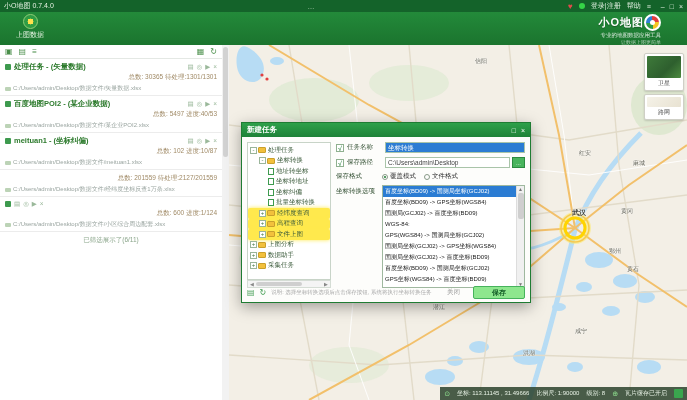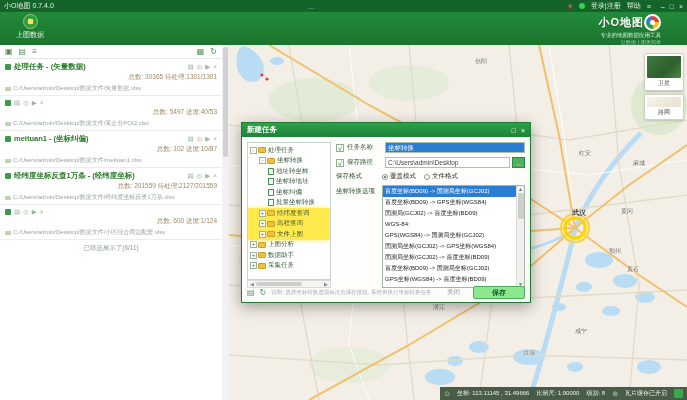--- a/index.html
+++ b/index.html
@@ -172,20 +172,21 @@
           </div>
           <div class="task-stats">总数: 30365  待处理:1301/1301</div>
           <div class="task-path">
             <span class="path-folder"></span>
             <span>C:/Users/admin/Desktop/数据文件/矢量数据.xlsx</span>
           </div>
         </div>
         <div class="task-item">
           <div class="task-head">
             <span class="task-type-icon"></span>
+            <span class="task-title">百度地图POI2 - (某企业数据)</span>
             <span class="task-actions">
               <span>▤</span>
               <span>◎</span>
               <span>▶</span>
               <span>×</span>
             </span>
           </div>
           <div class="task-stats">总数: 5497  进度:40/53</div>
           <div class="task-path">
             <span class="path-folder"></span>
@@ -203,30 +204,20 @@
               <span>×</span>
             </span>
           </div>
           <div class="task-stats">总数: 102  进度:10/87</div>
           <div class="task-path">
             <span class="path-folder"></span>
             <span>C:/Users/admin/Desktop/数据文件/meituan1.xlsx</span>
           </div>
         </div>
         <div class="task-item">
-          <div class="task-head">
-            <span class="task-type-icon"></span>
-            <span class="task-title">经纬度坐标反查1万条 - (经纬度坐标)</span>
-            <span class="task-actions">
-              <span>▤</span>
-              <span>◎</span>
-              <span>▶</span>
-              <span>×</span>
-            </span>
-          </div>
           <div class="task-stats">总数: 201559  待处理:2127/201559</div>
           <div class="task-path">
             <span class="path-folder"></span>
             <span>C:/Users/admin/Desktop/数据文件/经纬度坐标反查1万条.xlsx</span>
           </div>
         </div>
         <div class="task-item">
           <div class="task-head">
             <span class="task-type-icon"></span>
             <span class="task-actions">

